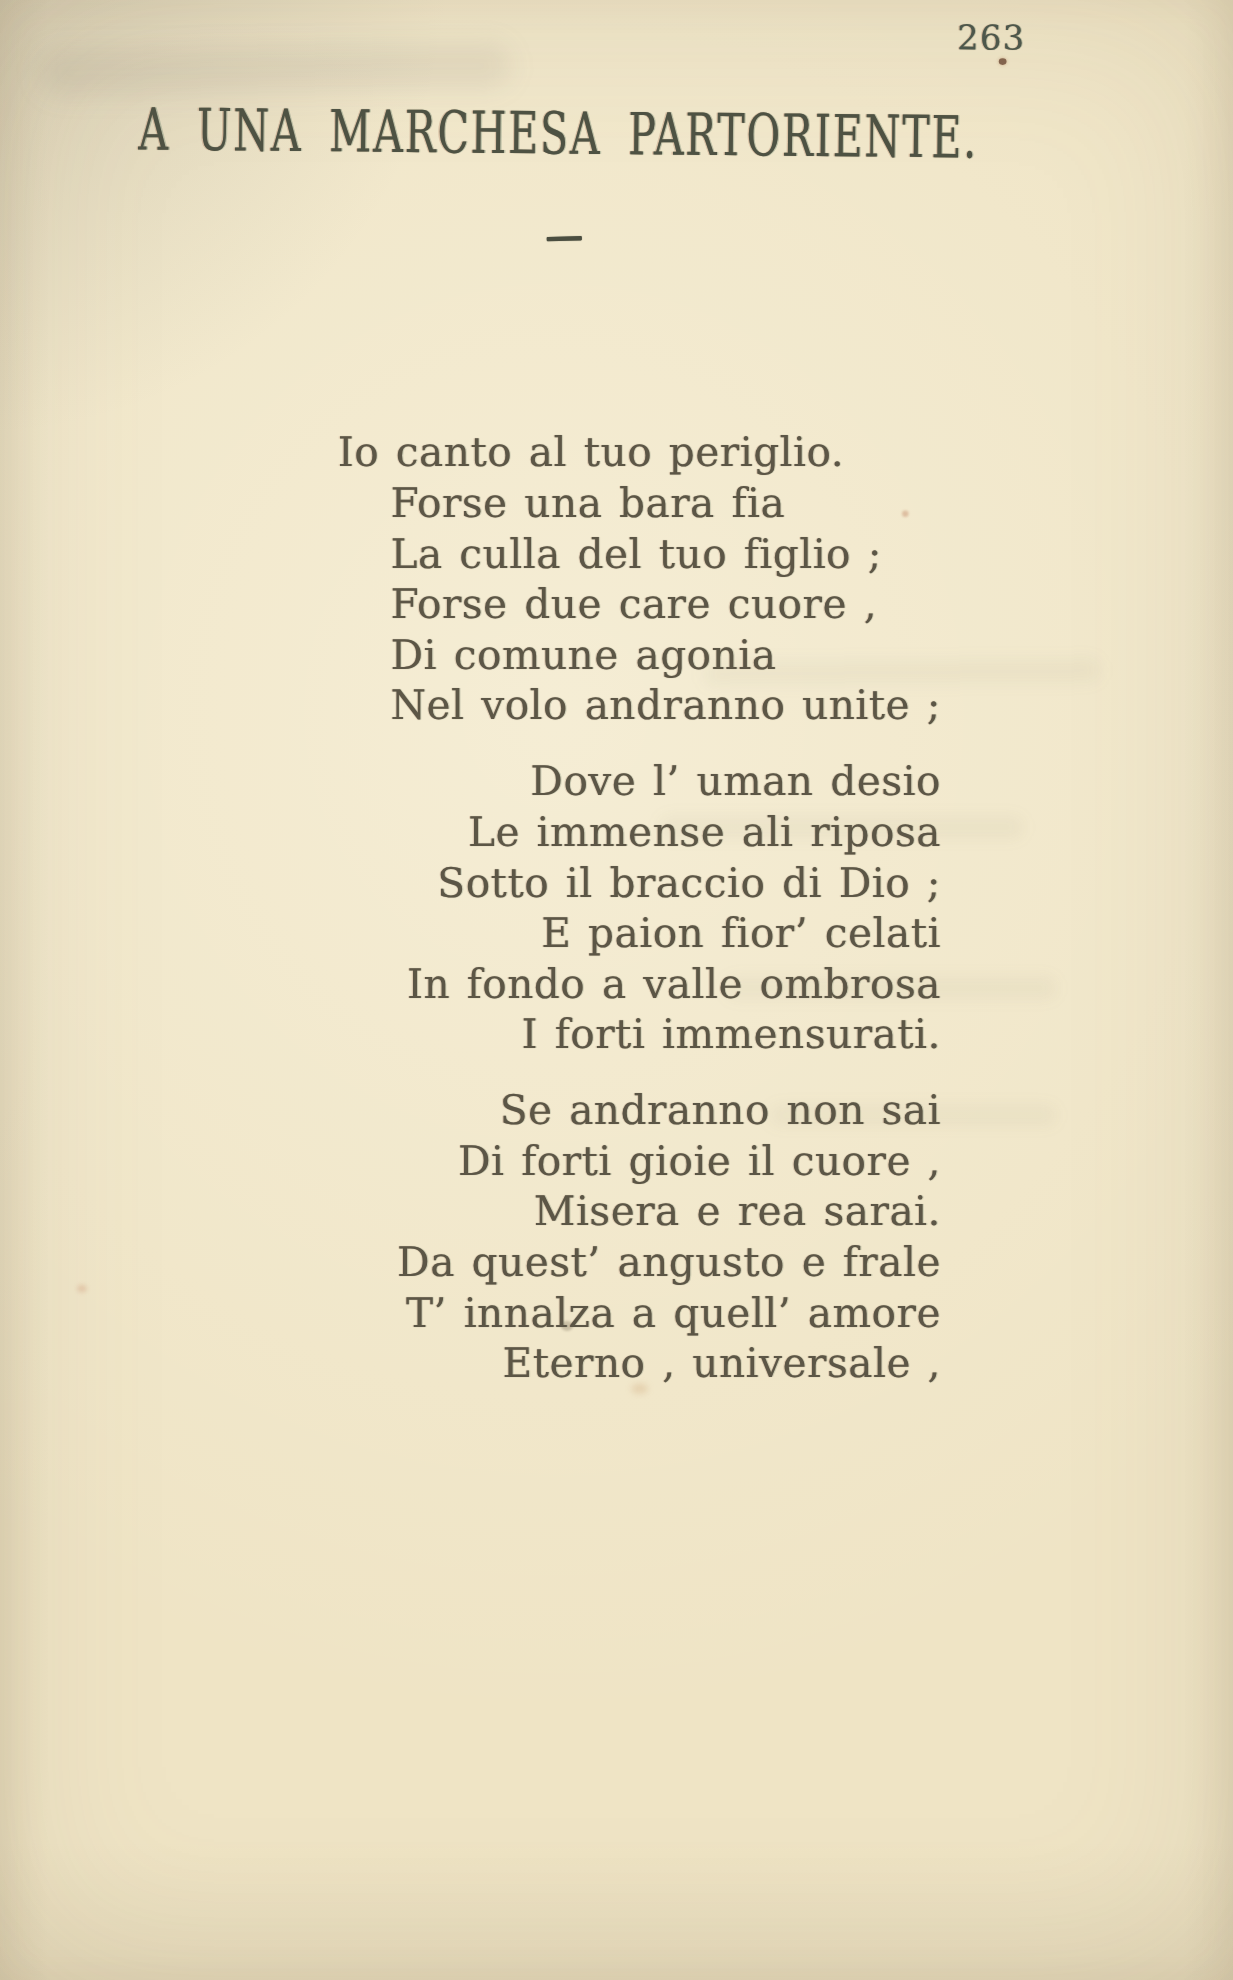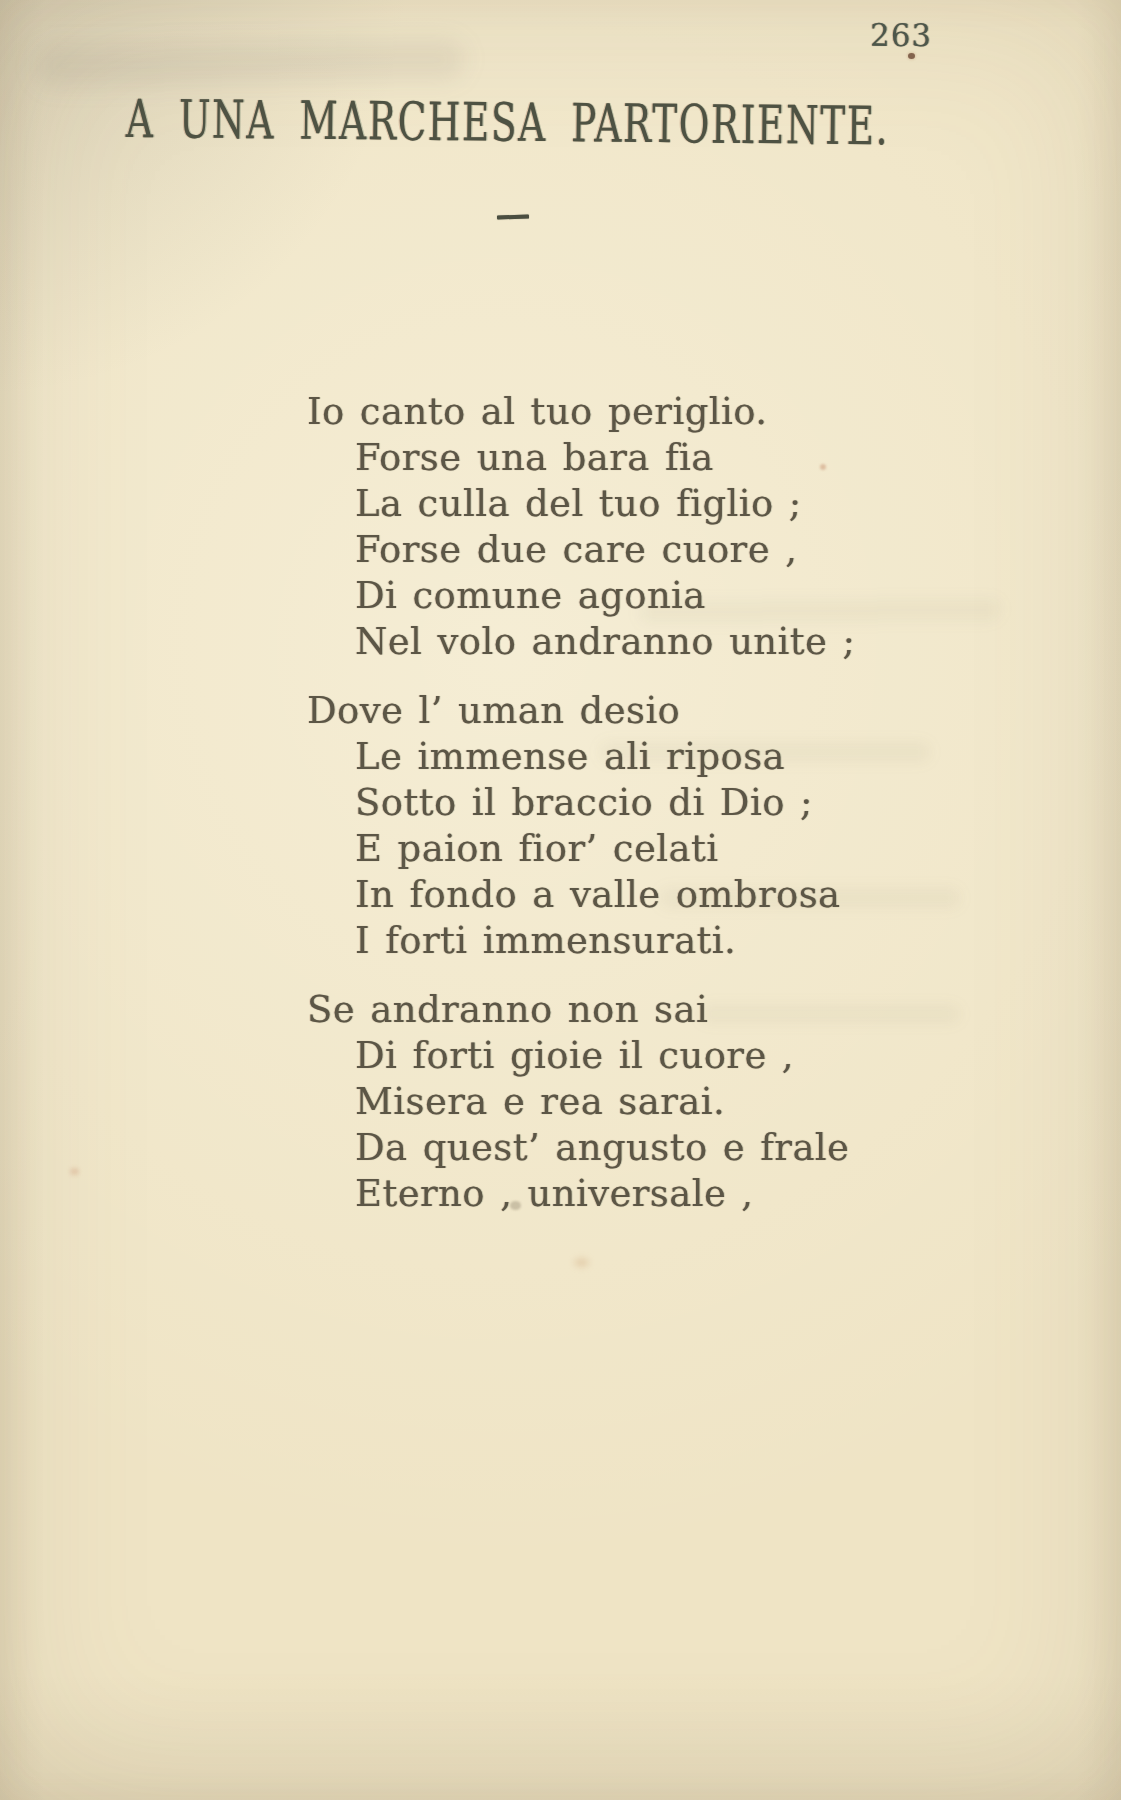--- a/index.html
+++ b/index.html
@@ -67,21 +67,21 @@
     box-shadow: 0 0 1px rgba(75,78,64,.6);
     transform: rotate(-1.5deg);
   }
   .poem {
     position: absolute; left: 307px; top: 389px;
     font-size: 37px; line-height: 46px;
     letter-spacing: 0.4px; word-spacing: 3px;
     color: #5c5646;
     text-shadow: -1px 0 0 rgba(150,80,60,0.15), 1px 0 0 rgba(70,100,80,0.16), 0 0 1px rgba(70,65,50,0.35);
   }
-  .stanza + .stanza { margin-top: 23px; }
+  .stanza + .stanza { margin-top: 23px; text-align: right; }
   .line { white-space: pre; }
   .line.indent { margin-left: 48px; }
 </style>
 </head>
 <body>
 
 <div class="page">
   <div class="vignette"></div>
   <div class="streak"></div>
   <div class="ghost g1"></div>
@@ -113,16 +113,17 @@
         <div class="line indent">Sotto il braccio di Dio ;</div>
         <div class="line indent">E paion fior’ celati</div>
         <div class="line indent">In fondo a valle ombrosa</div>
         <div class="line indent">I forti immensurati.</div>
       </div>
       <div class="stanza">
         <div class="line">Se andranno non sai</div>
         <div class="line indent">Di forti gioie il cuore ,</div>
         <div class="line indent">Misera e rea sarai.</div>
         <div class="line indent">Da quest’ angusto e frale</div>
+        <div class="line indent">T’ innalza a quell’ amore</div>
         <div class="line indent">Eterno , universale ,</div>
       </div>
     </div>
 </div>
 
 </body></html>

